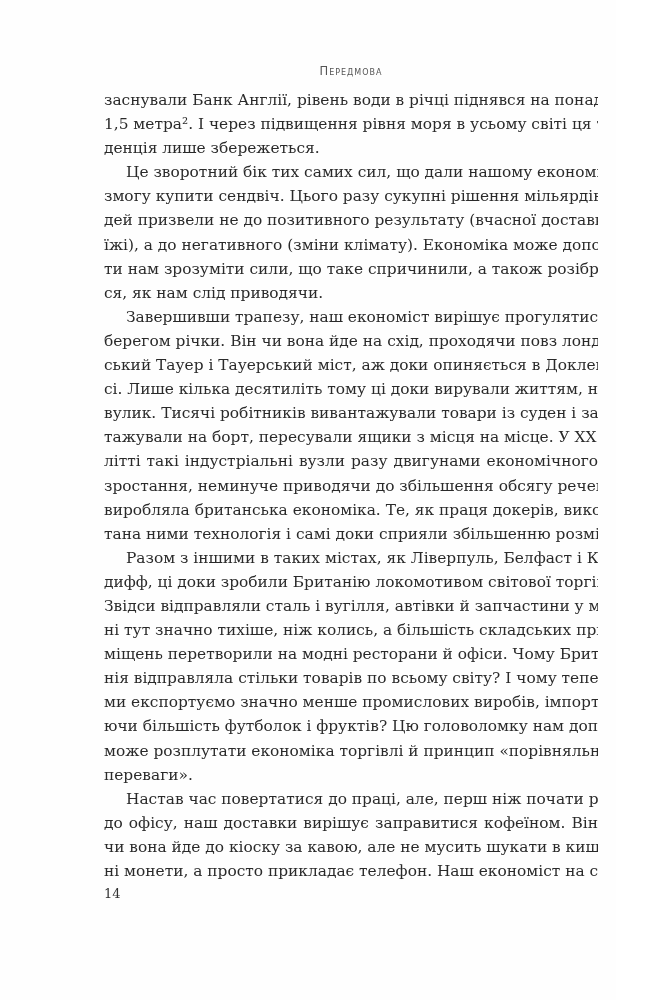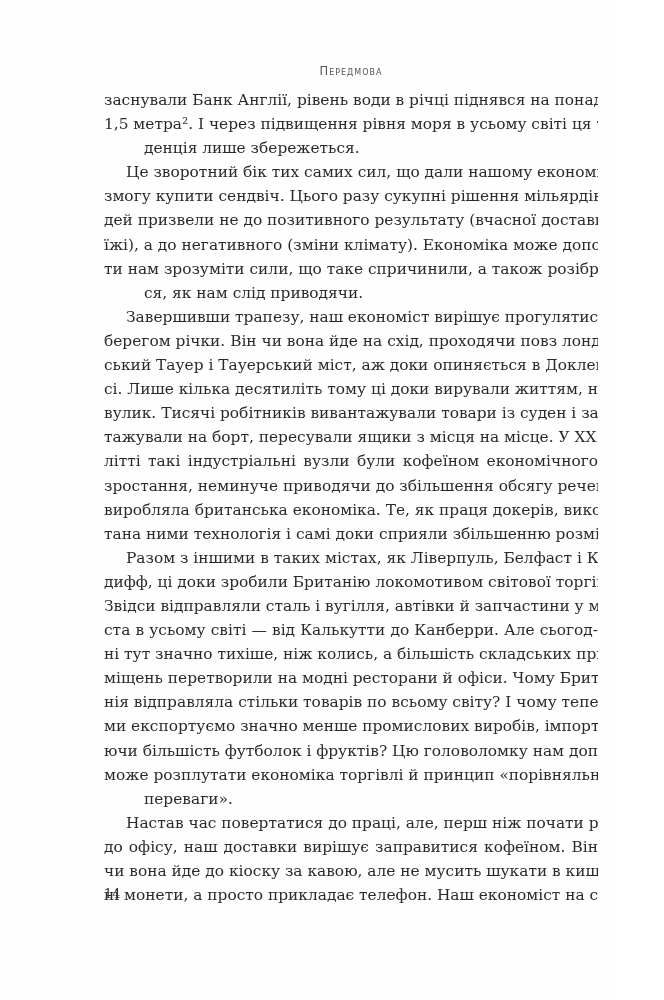--- a/index.html
+++ b/index.html
@@ -11,21 +11,21 @@
     font-family: "DejaVu Sans", sans-serif;
     font-size: 11.5px; letter-spacing: 1px; color: #555;
     font-variant: small-caps;
   }
   .body-text {
     position: absolute; top: 88px; left: 104px; width: 494px;
     font-family: "DejaVu Serif", serif;
     font-size: 15.4px; line-height: 24.1px; color: #2a2a2a;
   }
   .line { display: block; white-space: nowrap; text-align: justify; text-align-last: justify; height: 24.1px; overflow: hidden; }
-  .line.last { text-align-last: left; margin-left: 40px; }
+  .line.last { text-align-last: left; }
   .line.indent { padding-left: 22px; }
   .page-number {
     position: absolute; top: 886px; left: 104px; width: 494px;
     text-align: left;
     font-family: "DejaVu Serif", serif;
     font-size: 13px; color: #333;
   }
 </style>
 </head>
 <body>
@@ -47,30 +47,29 @@
       <span class="line">ти нам зрозуміти сили, що таке спричинили, а також розібрати-</span>
       <span class="line last">ся, як нам слід приводячи.</span>
     </div>
     <div>
       <span class="line indent">Завершивши трапезу, наш економіст вирішує прогулятися</span>
       <span class="line">берегом річки. Він чи вона йде на схід, проходячи повз лондон-</span>
       <span class="line">ський Тауер і Тауерський міст, аж доки опиняється в Докленд-</span>
       <span class="line">сі. Лише кілька десятиліть тому ці доки вирували життям, наче</span>
       <span class="line">вулик. Тисячі робітників вивантажували товари із суден і заван-</span>
       <span class="line">тажували на борт, пересували ящики з місця на місце. У XX сто-</span>
-      <span class="line">літті такі індустріальні вузли були кофеїном економічного</span>
+      <span class="line">літті такі індустріальні вузли разу двигунами економічного</span>
       <span class="line">зростання, неминуче приводячи до збільшення обсягу речей, які</span>
       <span class="line">виробляла британська економіка. Те, як праця докерів, викорис-</span>
       <span class="line">тана ними технологія і самі доки сприяли збільшенню розміру</span>
     </div>
     <div>
       <span class="line indent">Разом з іншими в таких містах, як Ліверпуль, Белфаст і Кар-</span>
       <span class="line">дифф, ці доки зробили Британію локомотивом світової торгівлі.</span>
       <span class="line">Звідси відправляли сталь і вугілля, автівки й запчастини у мі-</span>
-      <span class="line">ста в усьому світі — від Калькутти до Канберри. Але сьогод-</span>
       <span class="line">ні тут значно тихіше, ніж колись, а більшість складських при-</span>
       <span class="line">міщень перетворили на модні ресторани й офіси. Чому Брита-</span>
       <span class="line">нія відправляла стільки товарів по всьому світу? І чому тепер</span>
       <span class="line">ми експортуємо значно менше промислових виробів, імпорту-</span>
       <span class="line">ючи більшість футболок і фруктів? Цю головоломку нам допо-</span>
       <span class="line">може розплутати економіка торгівлі й принцип «порівняльної</span>
       <span class="line last">переваги».</span>
     </div>
     <div>
       <span class="line indent">Настав час повертатися до праці, але, перш ніж почати рух</span>

